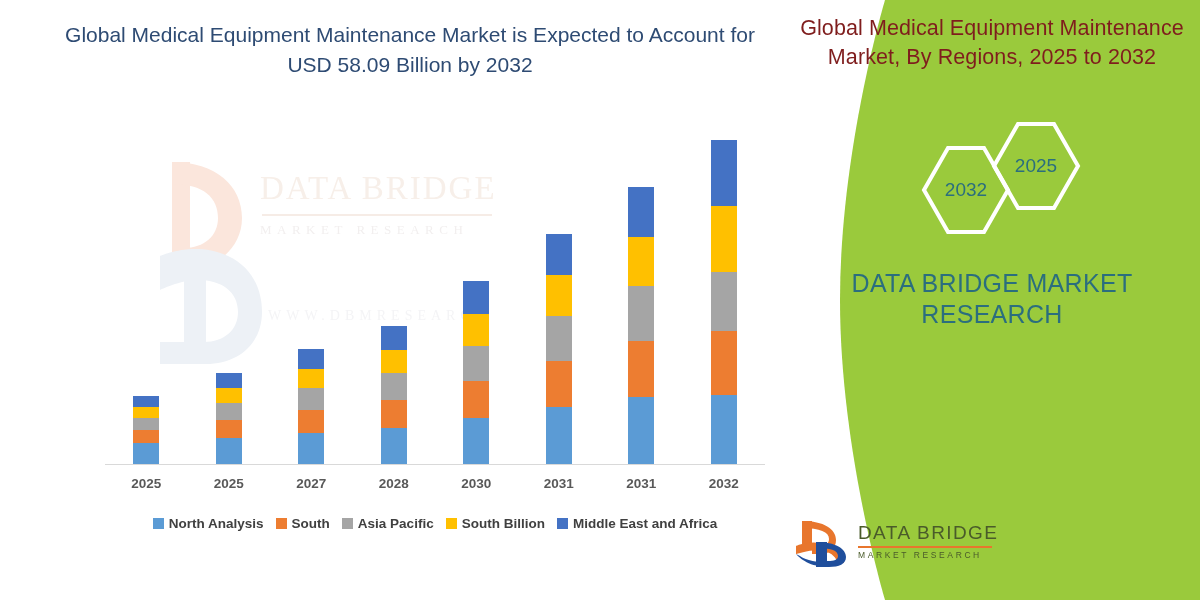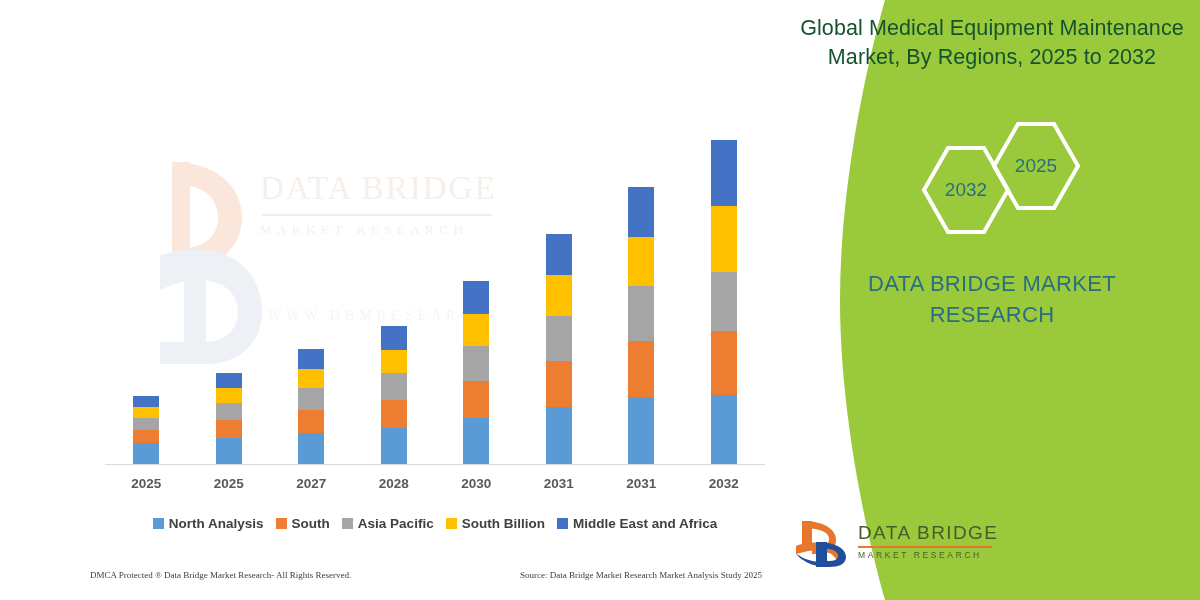--- a/index.html
+++ b/index.html
@@ -34,21 +34,21 @@
   .panel-content {
     position: absolute;
     top: 0; left: 0;
     width: 420px; height: 600px;
   }
   .panel-title {
     position: absolute;
     top: 14px; left: 20px;
     width: 384px;
     text-align: center;
-    color: #14532d;
+    color: #7f1d1d;
     font-size: 21.5px;
     line-height: 29px;
     font-weight: 400;
     letter-spacing: 0.1px;
   }
   .hexes {
     position: absolute;
     top: 118px; left: 120px;
     width: 290px; height: 120px;
   }
@@ -68,21 +68,21 @@
   }
   #hex-2032 { left: 18px; top: 24px; }
   #hex-2025 { left: 88px; top: 0px; }
 
   .panel-brand {
     position: absolute;
     top: 268px; left: 40px;
     width: 344px;
     text-align: center;
     color: #2b6e7e;
-    font-size: 22px;
+    font-size: 25px;
     line-height: 31px;
     font-weight: 400;
     letter-spacing: 0.3px;
   }
 
   
   .dbmr-logo {
     position: absolute;
     left: 8px; top: 512px;
     width: 215px; height: 62px;
@@ -212,20 +212,21 @@
   }
   .footer .src { margin-right: 18px; }
 </style>
 </head>
 <body>
 
 <div id="infographic">
 
   <div class="chart-area">
 
+    <div class="chart-title">Global Medical Equipment Maintenance Market is Expected to Account for USD 58.09 Billion by 2032</div>
 
     <div class="watermark">
       <svg class="wm-b" viewBox="0 0 120 215">
         <path d="M22 10 L40 10 L40 120 L22 120 Z" fill="#fbe6dc"></path>
         <path d="M22 10 C66 10 92 34 92 66 C92 96 66 118 34 118 L22 118 L22 96 L34 96 C54 96 68 84 68 66 C68 46 54 32 22 32 Z" fill="#fbe6dc"></path>
         <path d="M10 104 C10 104 44 88 78 104 C104 116 112 140 112 160 C112 192 88 212 56 212 L10 212 L10 190 L54 190 C74 190 88 178 88 160 C88 140 72 128 48 128 C30 128 10 138 10 138 Z" fill="#edf1f6"></path>
         <path d="M34 126 L56 126 L56 212 L34 212 Z" fill="#edf1f6"></path>
       </svg>
       <div class="wm-text">
         <div class="t1">DATA BRIDGE</div>
@@ -322,24 +323,20 @@
         <div class="legend-item">
           <span class="legend-swatch" style="background: rgb(255, 192, 0);"></span>
           <span class="legend-text">South Billion</span>
         </div>
         <div class="legend-item">
           <span class="legend-swatch" style="background: rgb(68, 114, 196);"></span>
           <span class="legend-text">Middle East and Africa</span>
         </div>
       </div>
 
-    <div class="footer">
-      <span class="dmca">DMCA Protected ® Data Bridge Market Research- All Rights Reserved.</span>
-      <span class="src">Source: Data Bridge Market Research  Market Analysis Study 2025</span>
-    </div>
   </div>
 
   <div class="green-panel">
     <svg class="panel-shape" viewBox="0 0 420 600" preserveAspectRatio="none">
       <path d="M420,0 L105,0 C105,0 60,150 60,300 C60,450 105,600 105,600 L420,600 Z" fill="#9ACA3C"></path>
     </svg>
 
     <div class="panel-content">
       <div class="panel-title">Global Medical Equipment Maintenance Market, By Regions, 2025 to 2032</div>
 

